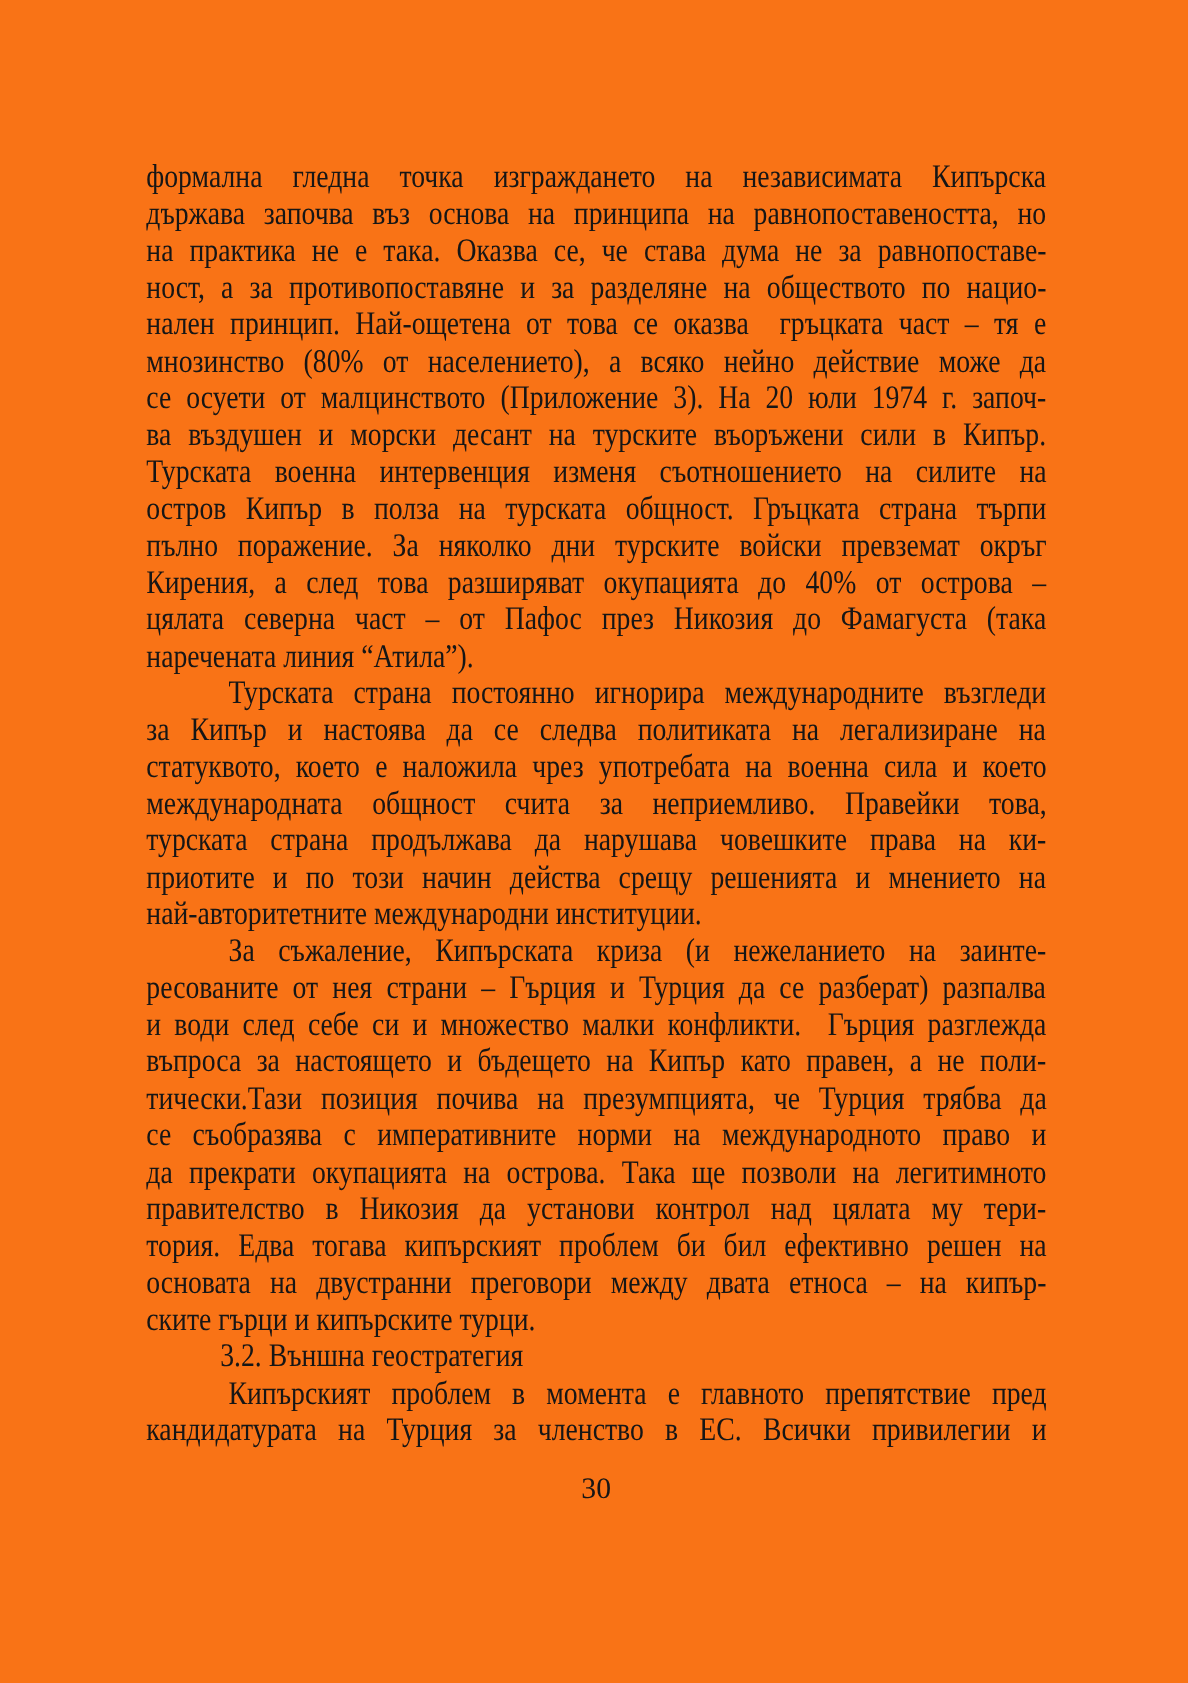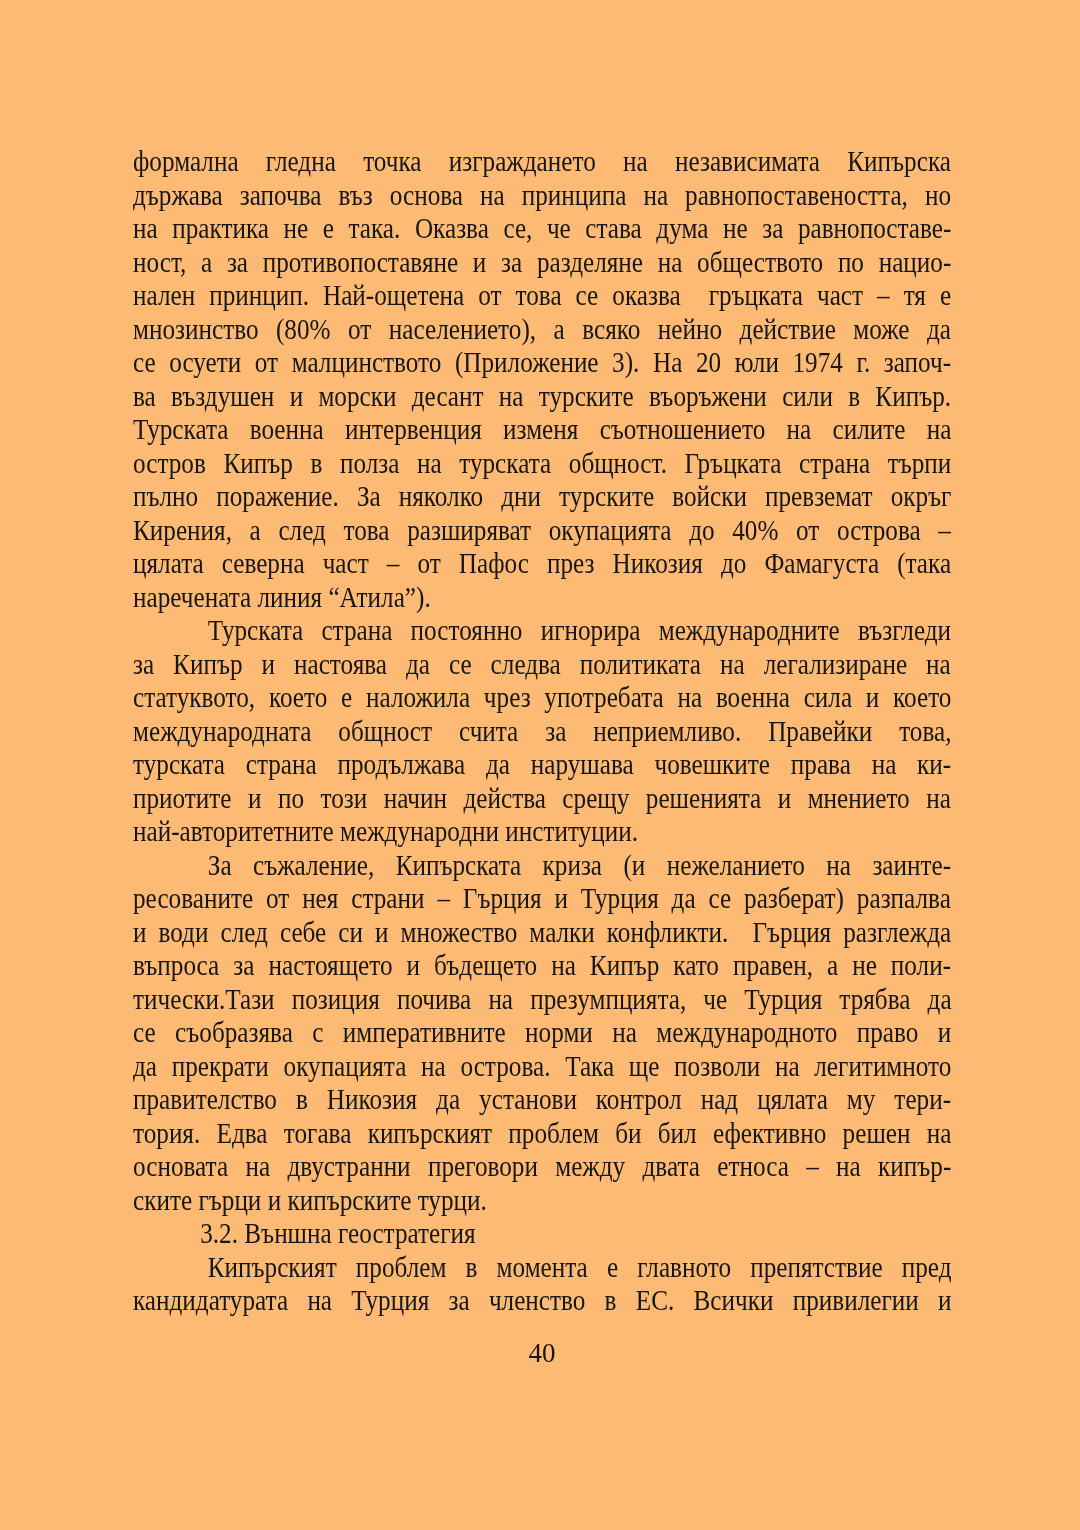--- a/index.html
+++ b/index.html
@@ -1,20 +1,20 @@
 <!DOCTYPE html>
 <html><head>
 <meta charset="utf-8">
 <style>
   html, body { margin: 0; padding: 0; background: #e8e8e8; }
   .page {
     position: relative;
     width: 1080px;
     height: 1530px;
-    background: #fdba74;
+    background: #f97316;
     margin: 0 auto;
     overflow: hidden;
     color: #161616;
     font-family: "Liberation Serif", serif;
   }
   .text-block {
     position: absolute;
     left: 133px;
     top: 144px;
     width: 818px;
@@ -74,16 +74,16 @@
         <div class="line"><span style="word-spacing: 10px;">да прекрати окупацията на острова. Така ще позволи на легитимното</span></div>
         <div class="line"><span style="word-spacing: 15.11px;">правителство в Никозия да установи контрол над цялата му тери-</span></div>
         <div class="line"><span style="word-spacing: 11.89px;">тория. Едва тогава кипърският проблем би бил ефективно решен на</span></div>
         <div class="line"><span style="word-spacing: 13.11px;">основата на двустранни преговори между двата етноса – на кипър-</span></div>
         <div class="line"><span>ските гърци и кипърските турци.</span></div>
         <div class="line" style="padding-left: 80px;"><span>3.2. Външна геостратегия</span></div>
         <div class="line" style="padding-left: 89px;"><span style="word-spacing: 15.29px;">Кипърският проблем в момента е главното препятствие пред</span></div>
         <div class="line"><span style="word-spacing: 15.44px;">кандидатурата на Турция за членство в ЕС. Всички привилегии и</span></div>
       </div>
     <div class="page-footer">
-      <span>40</span>
+      <span>30</span>
     </div>
   </div>
 </div>
 
 </body></html>

